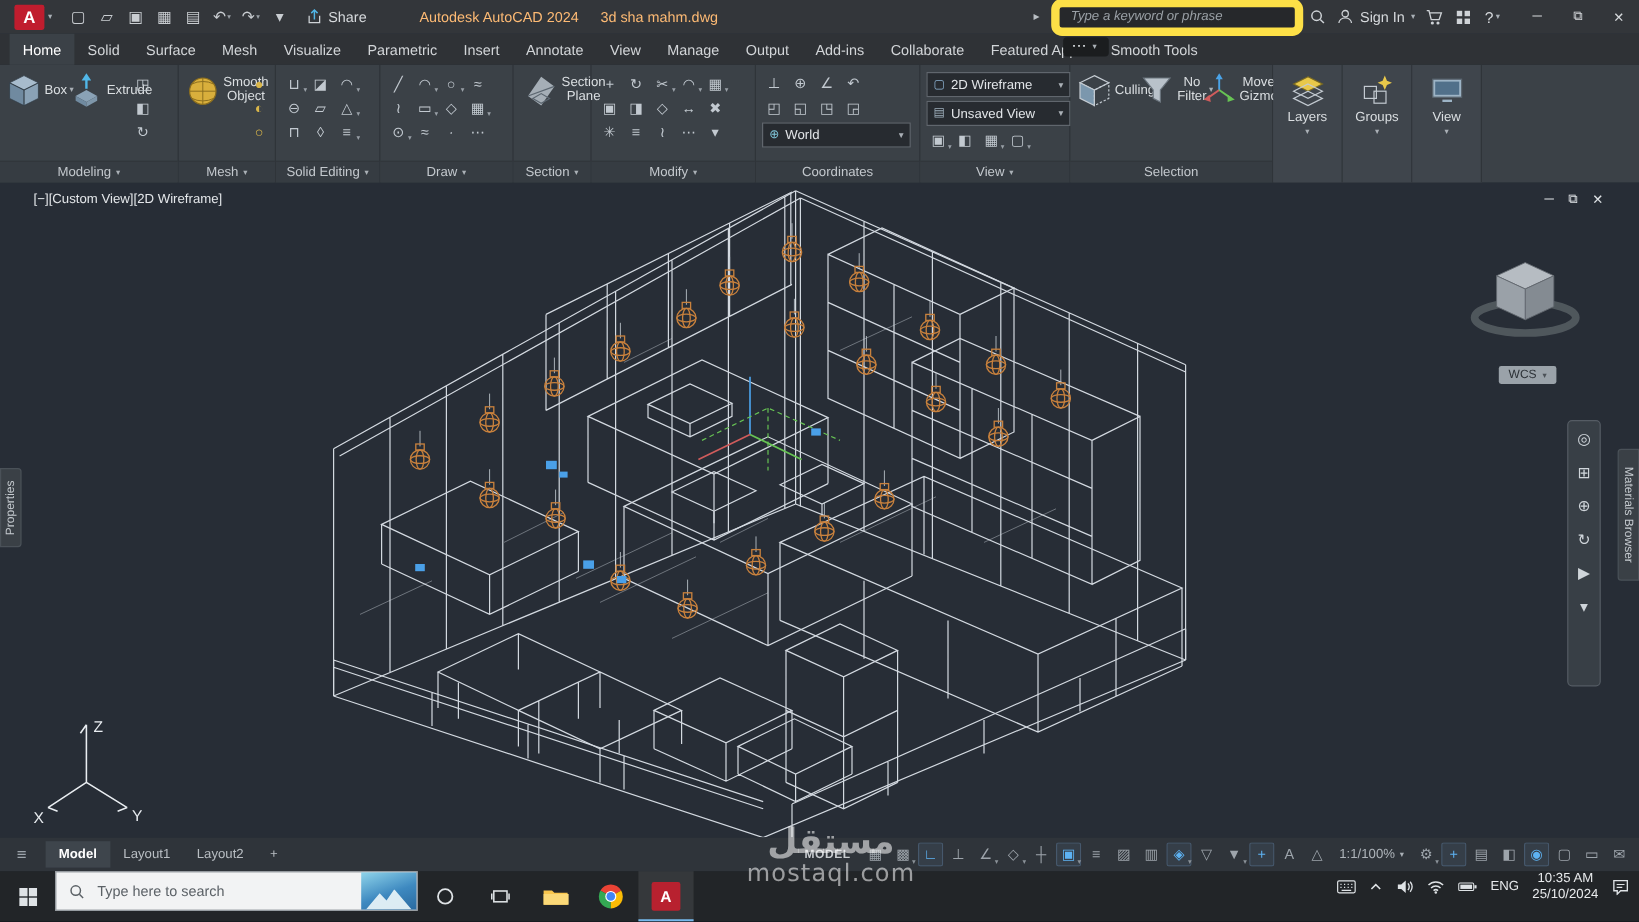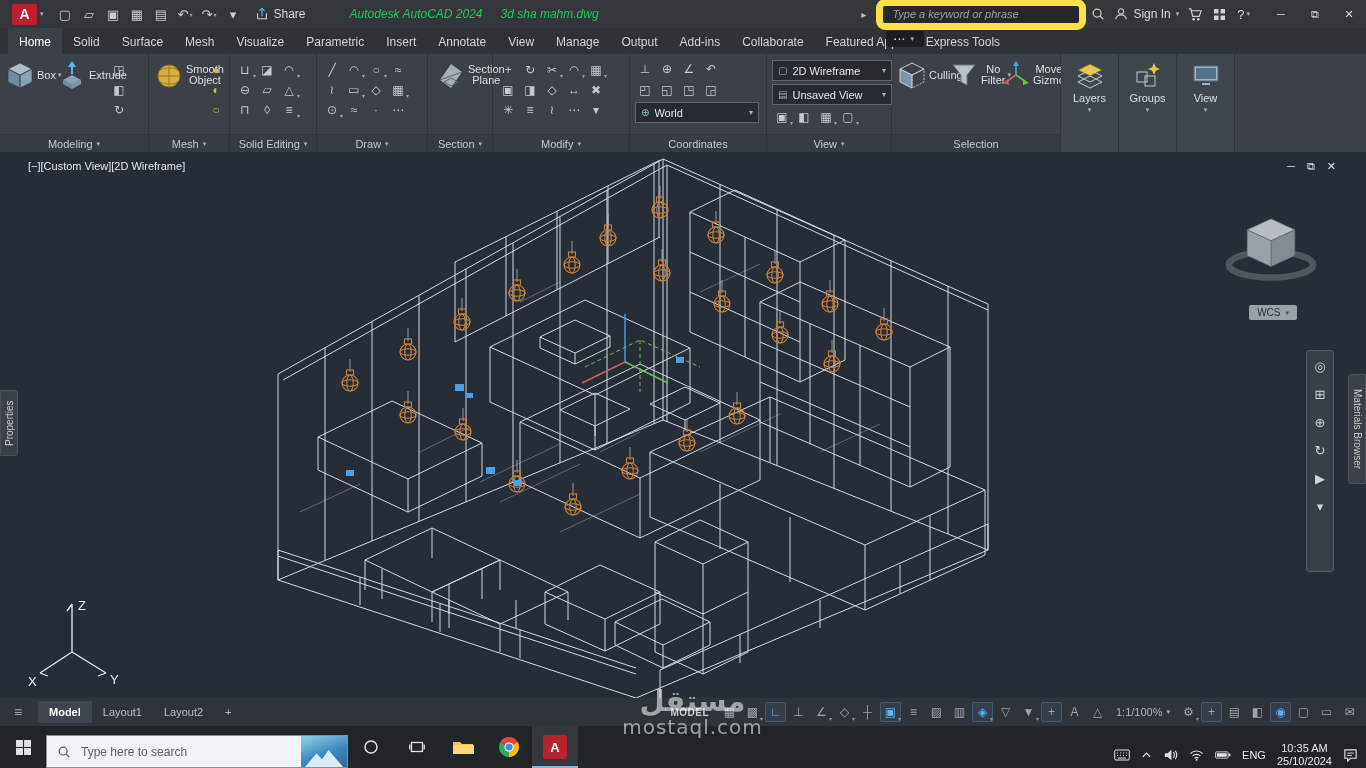--- a/index.html
+++ b/index.html
@@ -12,21 +12,21 @@
   .titlebar{position:absolute;top:0;left:0;right:0;height:28px;background:#33363a;
             display:flex;align-items:center;color:#d6d9dc;font-size:12px;z-index:20;}
   .logo{width:25px;height:21px;background:#c01d2e;color:#fff;font-weight:bold;font-size:14px;
         display:flex;align-items:center;justify-content:center;margin-left:12px;border-radius:2px;}
   .logo-caret{margin-left:3px;}
   .qa{display:flex;align-items:center;gap:1px;margin-left:10px;}
   .qa-btn{min-width:21px;height:22px;display:flex;align-items:center;justify-content:center;
           color:#c9cdd1;font-size:13px;padding:0 1px;}
   .qa-btn.dd::after{content:"▾";font-size:6px;color:#9aa0a6;margin-left:1px;}
   .share{display:flex;align-items:center;gap:5px;margin-left:10px;color:#d6d9dc;}
-  .tgroup{display:flex;align-items:center;margin-left:44px;white-space:nowrap;color:#22c55e;font-style:italic;}
+  .tgroup{display:flex;align-items:center;margin-left:44px;white-space:nowrap;color:#fdba74;}
   .tgroup .doc{margin-left:18px;}
   .tspacer{flex:1;}
   .title-caret{color:#b9bec3;font-size:10px;margin-right:10px;}
   .tsearch-box{width:178px;height:17px;background:#26282b;border:7px solid #fde047;border-radius:9px;
         color:#9aa0a6;font-style:italic;font-size:11px;padding:0 9px;outline:none;}
   .tsearch-box::placeholder{color:#9aa0a6;}
   .tb-ic{display:flex;align-items:center;justify-content:center;min-width:24px;height:24px;}
   .signin{display:flex;align-items:center;gap:5px;margin:0 4px;}
   .help{font-size:13px;color:#d6d9dc;display:flex;align-items:center;gap:2px;margin:0 6px;}
   .win-controls{display:flex;margin-left:8px;}
@@ -106,21 +106,21 @@
   .sticons{display:flex;align-items:center;gap:2px;}
 
   
   .watermark{position:absolute;left:0;right:0;top:686px;text-align:center;z-index:99;
              color:rgba(255,255,255,.55);pointer-events:none;font-family:"DejaVu Sans",sans-serif;padding-left:19px;}
   .wm-ar{font-size:29px;font-weight:bold;line-height:30px;}
   .wm-en{font-size:20px;letter-spacing:1px;line-height:22px;}
 
   
   .taskbar{position:absolute;top:726px;left:0;right:0;height:42px;background:#222528;
-           display:flex;align-items:flex-end;color:#e8eaec;z-index:20;}
+           display:flex;align-items:flex-start;color:#e8eaec;z-index:20;}
   .tb-btn{width:46px;height:42px;display:flex;align-items:center;justify-content:center;}
   .tb-btn.active{background:rgba(255,255,255,.09);box-shadow:inset 0 -2px 0 #76b9ed;}
   .tsearch{position:relative;width:290px;height:31px;background:#f2f3f4;display:flex;align-items:center;
            gap:8px;padding-left:10px;color:#5b6166;font-size:12px;border:1px solid #8a9096;}
   .tsearch input{border:none;background:transparent;outline:none;font-size:12px;color:#5b6166;width:180px;}
   .tsearch input::placeholder{color:#5b6166;}
   .simg{position:absolute;right:0;top:0;width:46px;height:31px;overflow:hidden;
         background:linear-gradient(160deg,#8fd4ea,#3e89c0 55%,#2a6aa0);}
   .mtn{position:absolute;bottom:0;left:4px;width:38px;height:17px;background:#eaf5f9;opacity:.92;
        clip-path:polygon(0 100%,30% 20%,45% 55%,62% 0,100% 100%);}
@@ -231,21 +231,21 @@
       <span class="rtab">Visualize</span>
       <span class="rtab">Parametric</span>
       <span class="rtab">Insert</span>
       <span class="rtab">Annotate</span>
       <span class="rtab">View</span>
       <span class="rtab">Manage</span>
       <span class="rtab">Output</span>
       <span class="rtab">Add-ins</span>
       <span class="rtab">Collaborate</span>
       <span class="rtab">Featured Apps</span>
-      <span class="rtab">Express Tools</span>
+      <span class="rtab">Smooth Tools</span>
     </div>
   <div class="roverflow" style="position:absolute;top:31px;left:878px;z-index:21;">
     <span>▪▪▪</span>
     <i class="caret">▾</i>
   </div>
 
   <div class="ribbon">
 
     <div class="panel" style="width:148px">
       <div class="pc">

